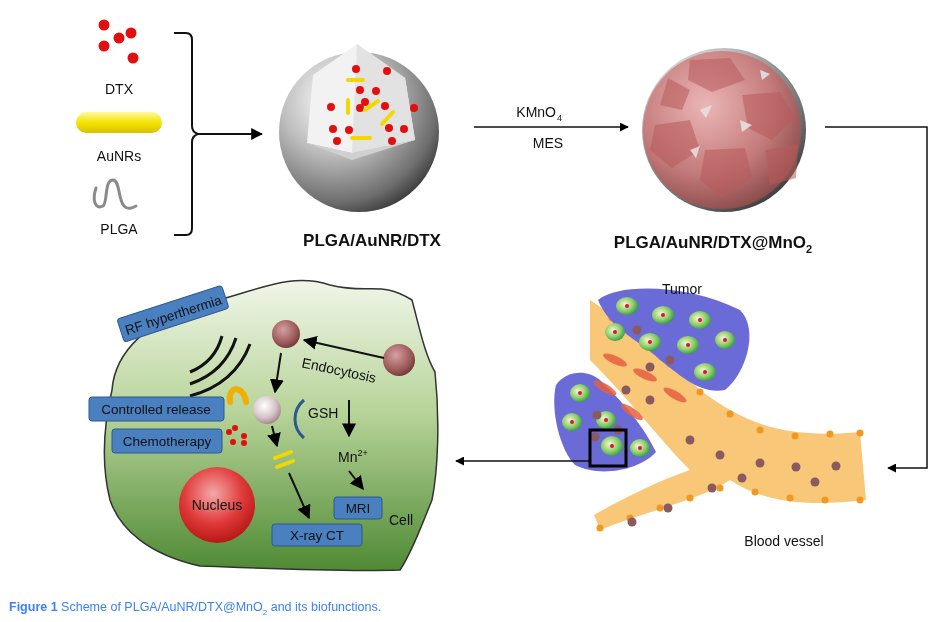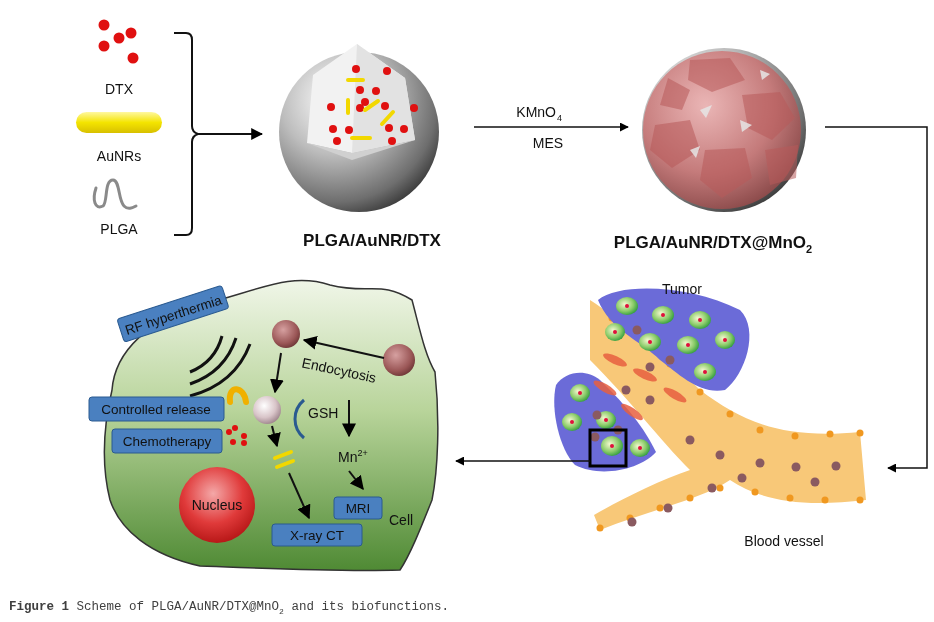--- a/index.html
+++ b/index.html
@@ -2,21 +2,21 @@
 <html><head>
 <meta charset="utf-8">
 <style>
   html, body { margin: 0; padding: 0; background: #ffffff; }
   body { width: 934px; height: 622px; position: relative; overflow: hidden;
          font-family: "Liberation Sans", sans-serif; }
   #scene { position: absolute; left: 0; top: 0; }
   .lbl { font-family: "Liberation Sans", sans-serif; fill: #111; }
   .bold { font-weight: bold; }
   .caption { position: absolute; left: 9px; top: 600px; font-size: 12.5px;
-             font-family: Liberation Mono, monospace; color: #404040; white-space: nowrap; }
+             font-family: Liberation Sans, sans-serif; color: #3b82f6; white-space: nowrap; }
   .caption b { font-weight: bold; }
   .caption sub { font-size: 8px; }
 </style>
 </head>
 <body>
 
 <svg id="scene" width="934" height="622" viewBox="0 0 934 622">
   <defs>
     <radialGradient id="greySphere" cx="35%" cy="30%" r="75%">
       <stop offset="0" stop-color="#ffffff"></stop>

